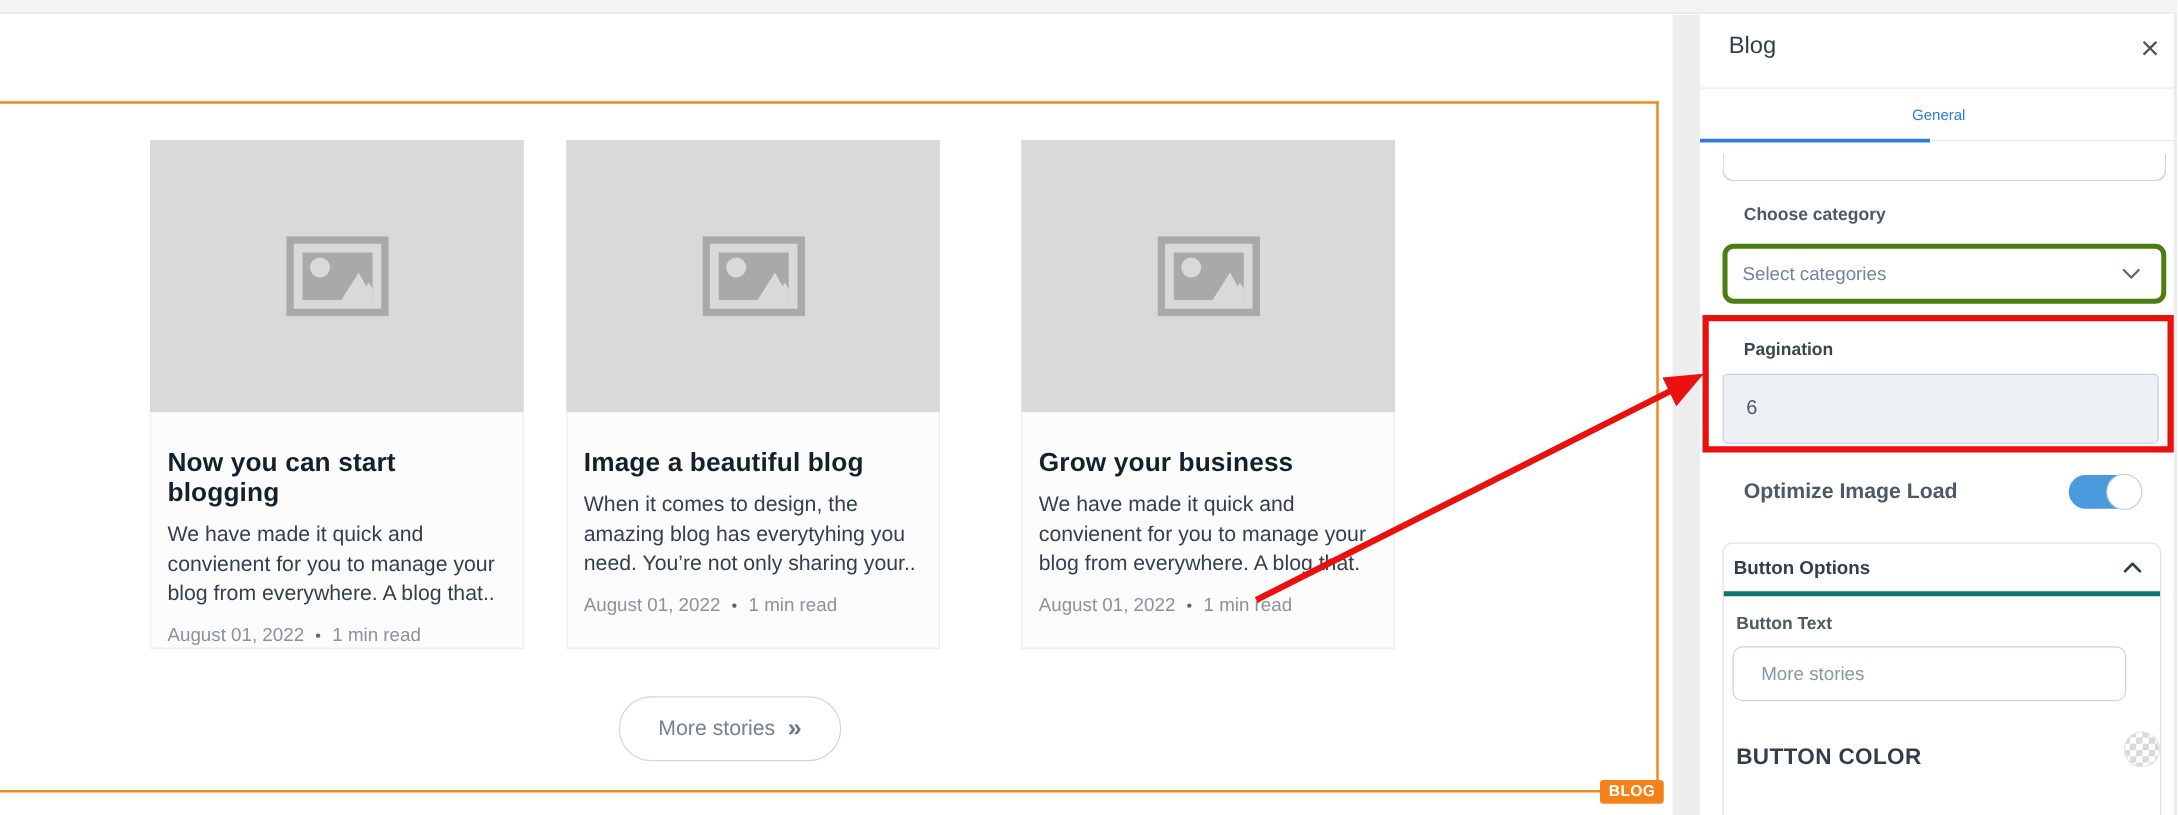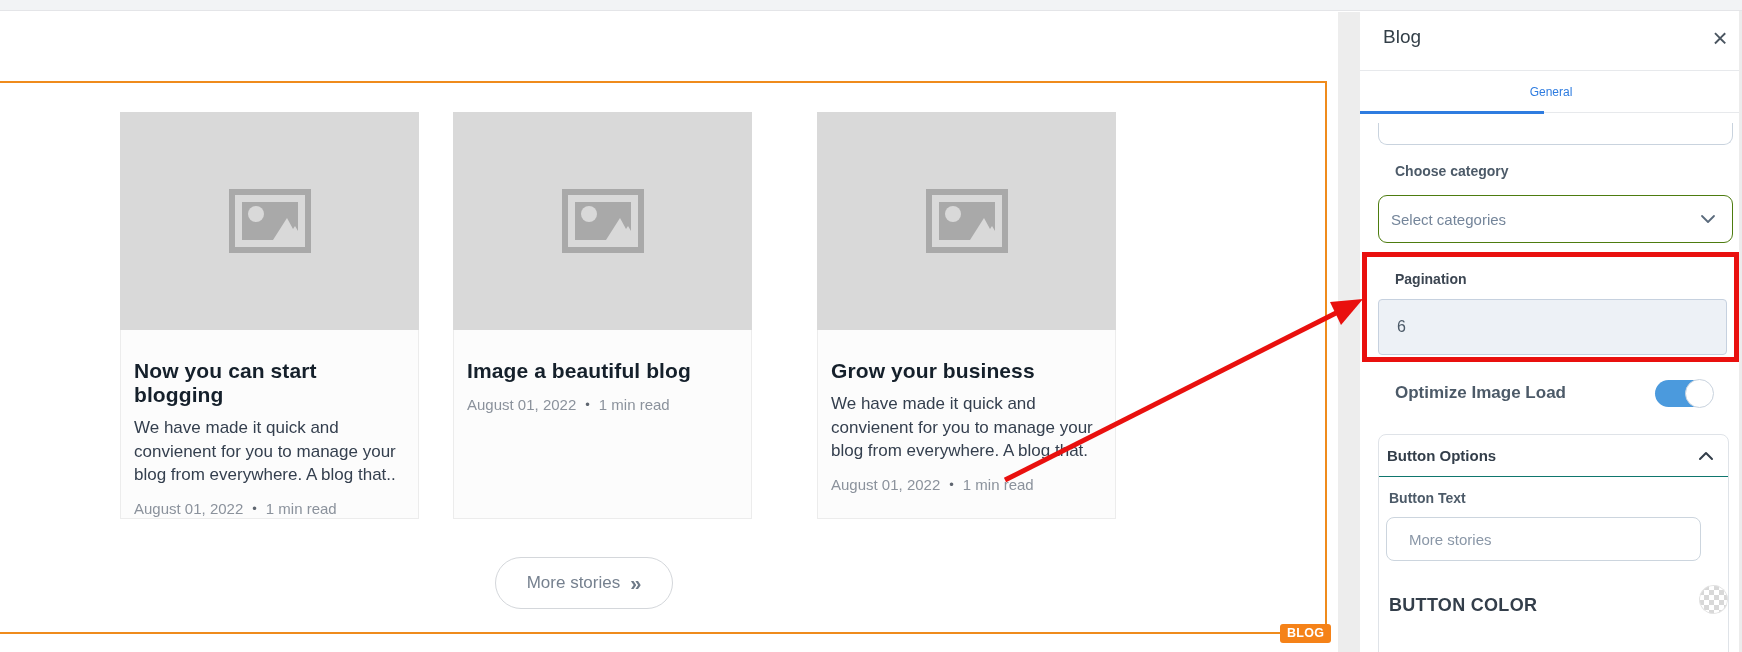--- a/index.html
+++ b/index.html
@@ -58,39 +58,39 @@
 
   .panel-body { position:relative; }
 
   .partial-input { position:absolute; left:18px; top:10px; width:355px; height:22px;
                    border:1px solid #c9d3de; border-top:none; border-radius:0 0 9px 9px; background:#fff; }
 
   .field-label { position:absolute; left:18px; font-size:14px; font-weight:600; color:#4c5a68;margin-left:17px; }
   .label-choose-category { top:50px; }
 
   .select-box { position:absolute; left:18px; top:82px; width:355px; height:48px;
-                border:1px solid #4d7c0f; border-radius:9px; background:#fff;
+                border:4px solid #4d7c0f; border-radius:9px; background:#fff;
                 display:flex; align-items:center; padding:0 16px 0 12px; cursor:pointer; }
   .select-box .placeholder { font-size:15px; color:#74859a; flex:1; }
 
   .label-pagination { top:158px; font-weight:700; color:#3b4551; }
   .pagination-input { position:absolute; left:18px; top:186px; width:349px; height:56px;
                       background:#edf1f6; border:1px solid #c6d1df; border-radius:4px;
                       font-size:16px; color:#4c5a68; padding:0 0 0 18px;
                       font-family:"Liberation Sans","DejaVu Sans",sans-serif; }
 
   .label-optimize { top:270px; font-weight:600; font-size:17px; }
   .toggle { position:absolute; left:295px; top:267px; width:58px; height:27px;
             background:#4b9add; border-radius:14px; cursor:pointer; }
   .toggle .knob { position:absolute; right:-1px; top:-1px; width:29px; height:29px; background:#fff;
                   border:1px solid #c9d3de; border-radius:50%; }
 
   .bo-card { position:absolute; left:18px; top:321px; width:351px; height:245px;
              background:#fff; border:1px solid #dfe3e8; border-radius:8px 8px 0 0; }
-  .bo-header { position:relative; height:42px; border-bottom:1px solid #0f766e;
+  .bo-header { position:relative; height:42px; border-bottom:4px solid #0f766e;
                display:flex; align-items:center; padding:0 14px 0 8px; cursor:pointer; }
   .bo-header .bo-title { flex:1; font-size:15px; font-weight:700; color:#333e4a; }
   .bo-label { position:absolute; left:10px; top:55px; font-size:14px; font-weight:600; color:#4c5a68; }
   .bo-input { position:absolute; left:7px; top:82px; width:315px; height:44px;
               border:1px solid #ccd5de; border-radius:8px; font-size:15px; color:#8a97a7;
               padding:0 0 0 22px; background:#fff;
               font-family:"Liberation Sans","DejaVu Sans",sans-serif; }
   .bo-color-label { position:absolute; left:10px; top:160px; font-size:18px; font-weight:700;
                     color:#333e4a; letter-spacing:.3px; }
   .swatch { position:absolute; right:0px; top:150px; width:29px; height:29px; border-radius:50%;
@@ -138,20 +138,21 @@
       <div class="card-image">
         <svg width="82" height="64" viewBox="0 0 82 64">
           <rect x="3" y="3" width="76" height="58" fill="none" stroke="#a9a9a9" stroke-width="6"></rect>
           <rect x="13" y="13" width="56" height="38" fill="#a9a9a9"></rect>
           <circle cx="27" cy="25" r="8" fill="#d9d9d9"></circle>
           <path d="M69 51 L44 51 L58 29 L64 40 L66 37 L69 42 Z" fill="#d9d9d9"></path>
         </svg>
       </div>
       <div class="card-info">
         <div class="card-title">Image a beautiful blog</div>
+        <div class="card-excerpt">When it comes to design, the amazing blog has everytyhing you need. You’re not only sharing your..</div>
         <div class="card-meta">
           <span>August 01, 2022</span>
           <span class="dot">•</span>
           <span>1 min read</span>
         </div>
       </div>
     </div>
 
     <div class="blog-card card-3">
       <div class="card-image">

